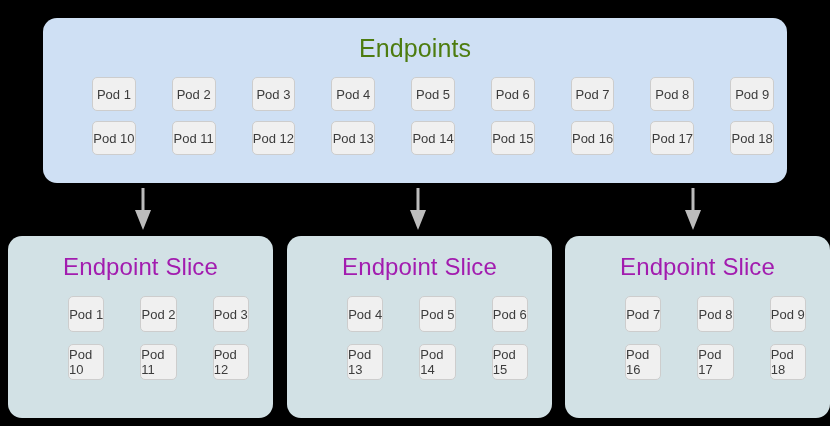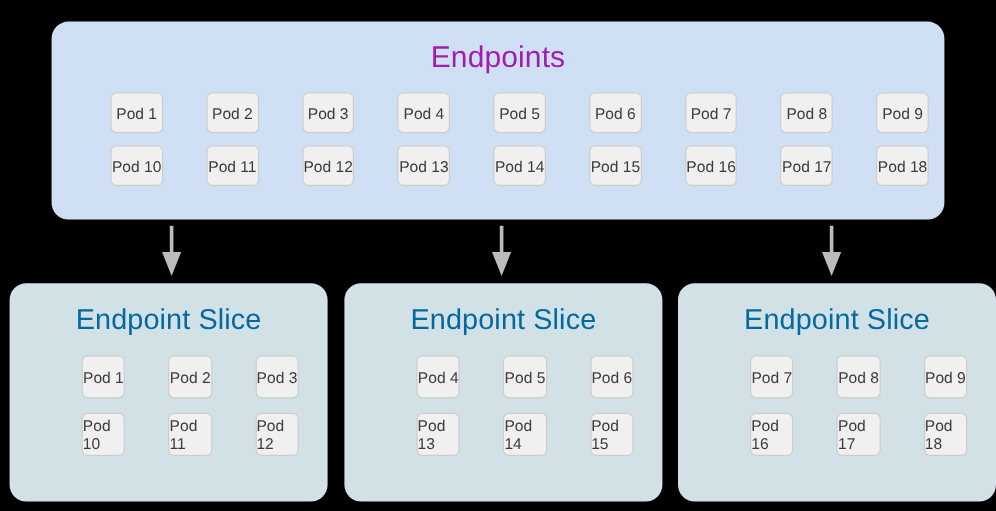--- a/index.html
+++ b/index.html
@@ -28,21 +28,21 @@
     top: 18px;
     width: 744px;
     height: 165px;
     background: #cfe0f4;
     border-radius: 14px;
     box-sizing: border-box;
   }
 
   .endpoints-title {
     text-align: center;
-    color: #a21caf;
+    color: #4d7c0f;
     font-size: 25px;
     font-weight: 400;
     line-height: 1;
     padding-top: 18px;
     letter-spacing: 0.1px;
   }
 
   .endpoints-rows {
     margin-top: 16px;
     padding: 0 13px;
@@ -92,21 +92,21 @@
     background: #d2e1e5;
     border-radius: 14px;
     box-sizing: border-box;
   }
   .slice-1 { left: 8px; }
   .slice-2 { left: 287px; }
   .slice-3 { left: 565px; }
 
   .slice-title {
     text-align: center;
-    color: #0369a1;
+    color: #a21caf;
     font-size: 24px;
     font-weight: 400;
     line-height: 1;
     padding-top: 19px;
     letter-spacing: 0.1px;
   }
 
   .slice-rows {
     margin-top: 17px;
     padding: 0 24px;

